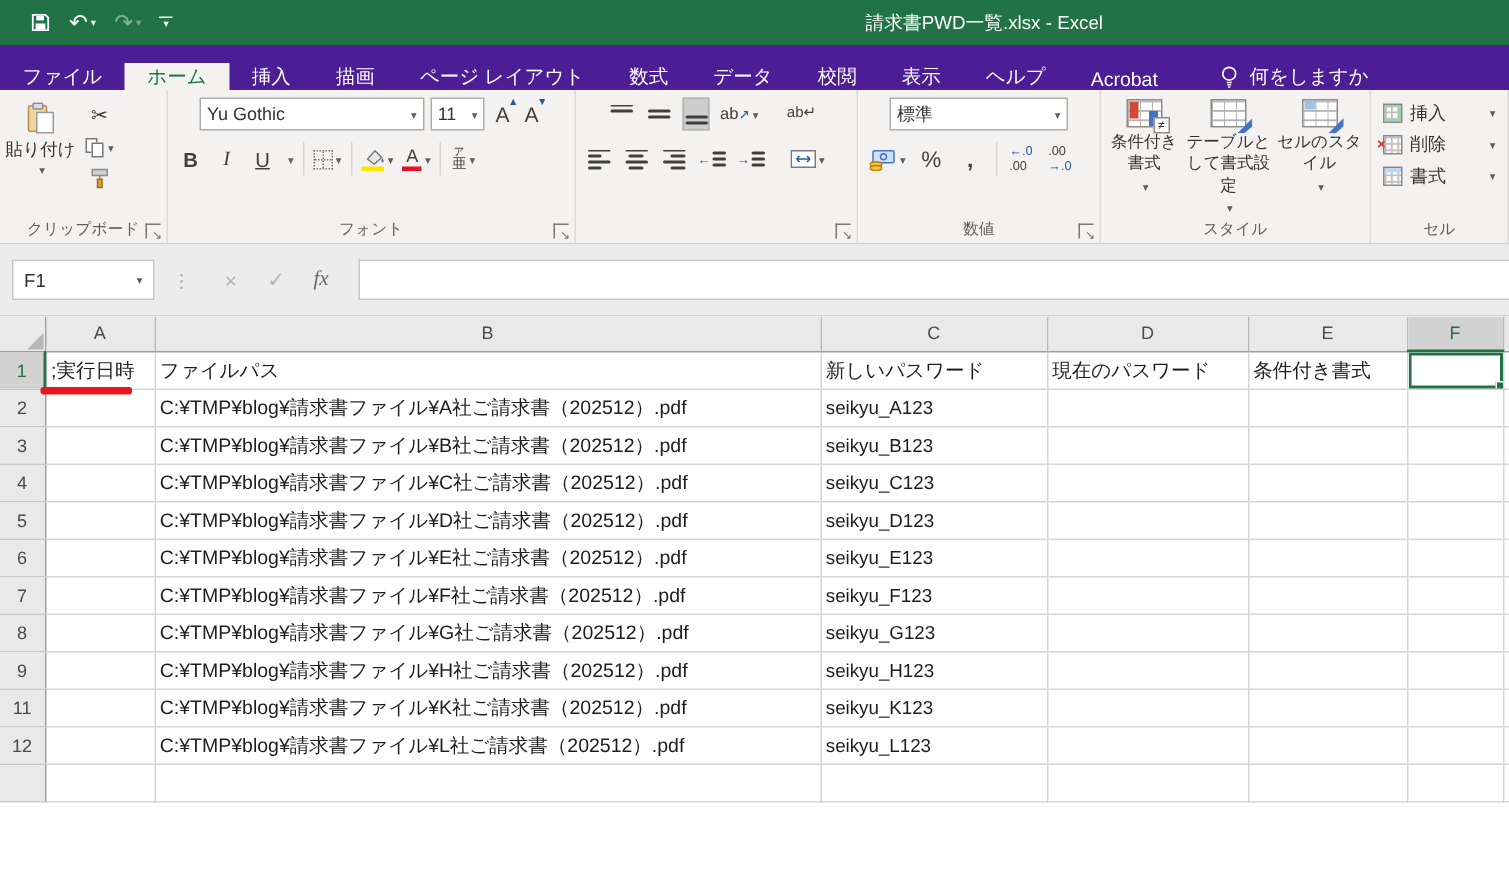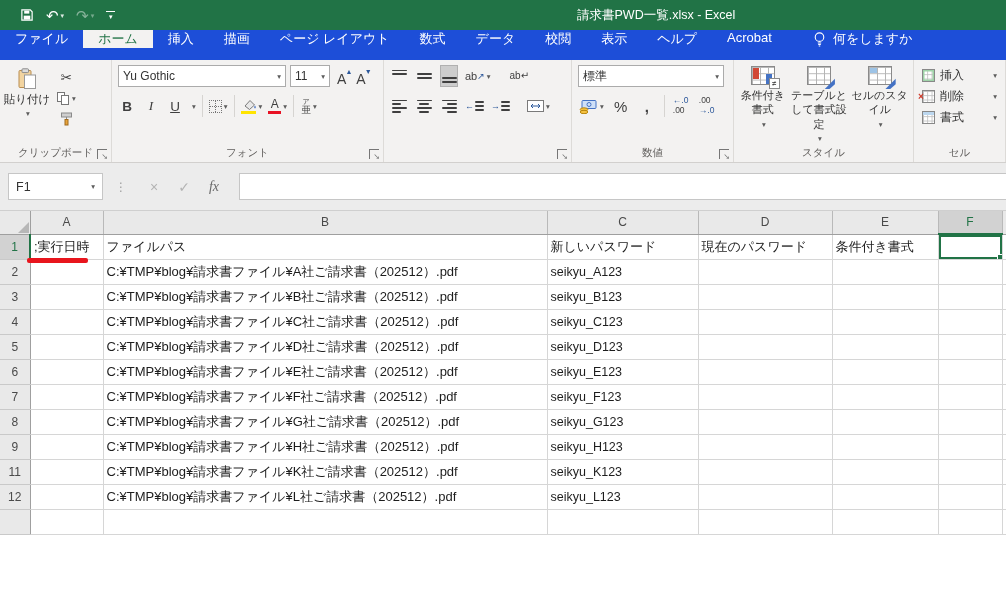--- a/index.html
+++ b/index.html
@@ -11,34 +11,34 @@
   .qat{position:absolute;left:20px;top:0;height:30px;display:flex;align-items:center;gap:12px}
   .qbtn{display:flex;align-items:center;gap:2px;color:#fff;font-size:15px;line-height:1}
   .qbtn .qcaret{font-size:7px;opacity:.85}
   .qbtn.disabled{opacity:.45}
   .qat-custom{display:flex;flex-direction:column;align-items:center;line-height:1}
   .qat-custom i{display:block;width:9px;border-top:1.5px solid #fff;margin-bottom:1px}
   .qat-custom span{font-size:7px;font-style:normal}
   .wintitle{position:absolute;left:577px;top:0;height:30px;display:flex;align-items:center;font-size:12.5px}
 
   
-  .tabrow{position:absolute;top:30px;left:0;right:0;height:30px;background:#1d4ed8;display:flex;align-items:flex-start;color:#fff}
+  .tabrow{position:absolute;top:30px;left:0;right:0;height:30px;background:#4c1d95;display:flex;align-items:flex-end;color:#fff}
   .tab{display:flex;align-items:center;padding:0 15px;font-size:13px;white-space:nowrap}
   .tab.active{background:#f3f2f1;color:#217346}
   .tellme{display:flex;align-items:center;gap:7px;margin-left:26px;font-size:13px}
 
   
   .ribbon{position:absolute;top:60px;left:0;right:0;height:103px;background:#f3f2f1;border-bottom:1px solid #d2d0ce;display:flex}
   .group{position:relative;height:100%;border-right:1px solid #dddbd8;padding:3px 3px 16px}
   .grouplabel{position:absolute;bottom:2px;left:0;right:0;text-align:center;font-size:10.5px;color:#605e5c;white-space:nowrap}
   .launcher{position:absolute;bottom:3px;right:4px;width:10px;height:10px;border-top:1px solid #767676;border-left:1px solid #767676}
   .launcher i{position:absolute;right:-1px;bottom:-2px;font-style:normal;font-size:8px;color:#767676;line-height:1}
   .caret{font-size:7.5px;color:#5c5c5c;margin-left:2px}
   .combo{background:#fff;border:1px solid #ababab;height:22px;display:flex;align-items:center;justify-content:space-between;padding:0 4px;font-size:12px;color:#333}
-  .row1{display:flex;align-items:flex-end;gap:4px;margin:2px 3px 0}
+  .row1{display:flex;align-items:center;gap:4px;margin:2px 18px 0}
   .row2{display:flex;align-items:center;gap:6px;margin:8px 3px 0}
   .sbtn{display:flex;align-items:center;justify-content:center;height:22px;min-width:18px;color:#3f3f3f;font-size:13.5px}
   .pressed{background:#cdcdcd;border:1px solid #b0b0b0}
   .vsep{width:1px;height:22px;background:#d6d4d1}
 
   
   .g-clip{width:112px;display:flex}
   .pastebtn{width:48px;display:flex;flex-direction:column;align-items:center;padding-top:5px;font-size:11.5px;color:#333;gap:2px}
   .clipcol{display:flex;flex-direction:column;gap:5px;margin:6px 0 0 6px}
   .clipcol .sbtn{height:16px}

